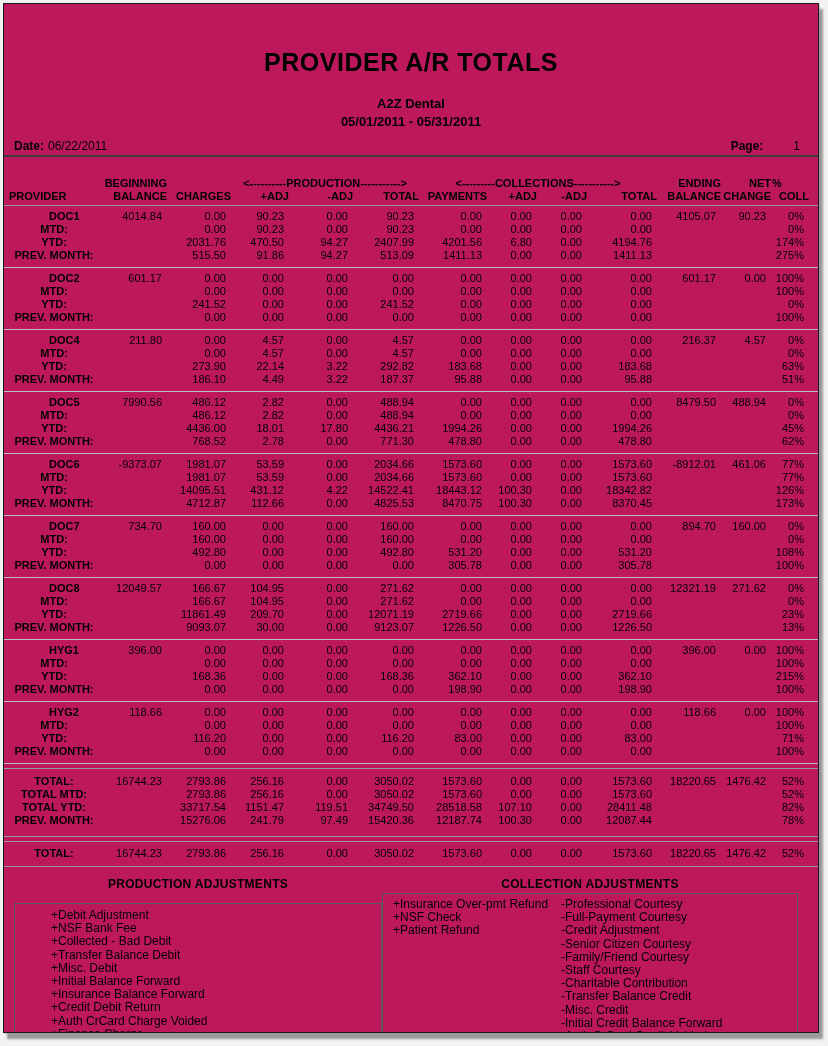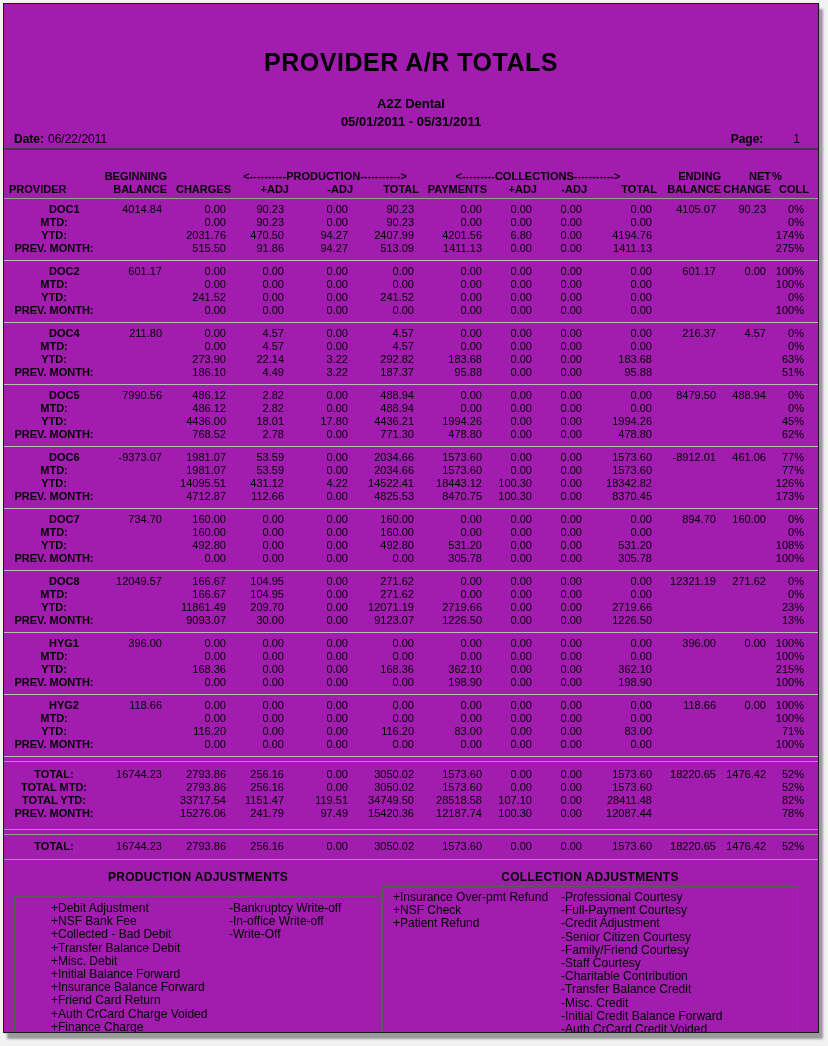--- a/index.html
+++ b/index.html
@@ -1,27 +1,27 @@
 <!DOCTYPE html>
 <html><head>
 <meta charset="utf-8">
 <style>
   * { margin:0; padding:0; box-sizing:border-box; }
   html,body { width:828px; height:1046px; background:#f2f2f2; font-family:"Liberation Sans", sans-serif; color:#000; }
   .page {
     position:absolute; left:3px; top:3px; width:816px; height:1030px;
-    background:#a21caf; border:1px solid #1a1a1a;
+    background:#be185d; border:1px solid #1a1a1a;
     box-shadow:4px 6px 2px #9a9a9a, 1px 1px 0 #cfcfcf;
     overflow:hidden;
   }
   .rpt-title { margin-top:44px; text-align:center; font-size:25px; font-weight:bold; letter-spacing:0.5px; }
   .practice  { margin-top:19px; text-align:center; font-size:13px; font-weight:bold; }
   .range     { margin-top:3px; text-align:center; font-size:13px; font-weight:bold; }
   .dateline  { margin-top:3px; padding:0 10px 2px 10px; display:flex; align-items:baseline; font-size:12px; }
-  .dateline .lbl { font-weight:bold; }
+  .dateline .lbl { font-weight:bold;margin-top:7px; }
   .dateline .val { margin-left:4px; }
   .dateline .spacer { flex:1; }
   .dateline .pageno { margin-left:30px; margin-right:8px; }
 
   
   .grid { display:grid; grid-template-columns:100px 58px 64px 58px 64px 66px 68px 50px 50px 70px 64px 50px 38px; padding:0 3px 0 5px; }
   .c { font-size:11px; line-height:13px; white-space:nowrap; }
   .num { text-align:right; }
   .thead-wrap { border-top:2px solid #3c3c3c; border-bottom:1px solid #9a9a9a; padding:20px 0 2px 0; }
   .th { font-weight:bold; }
@@ -169,29 +169,24 @@
       <div class="panel-title">PRODUCTION ADJUSTMENTS</div>
       <div class="panel-box">
         <div class="col1" id="prod-plus">
             <div class="item">+Debit Adjustment</div>
             <div class="item">+NSF Bank Fee</div>
             <div class="item">+Collected - Bad Debit</div>
             <div class="item">+Transfer Balance Debit</div>
             <div class="item">+Misc. Debit</div>
             <div class="item">+Initial Balance Forward</div>
             <div class="item">+Insurance Balance Forward</div>
-            <div class="item">+Friend Card Return</div>
+            <div class="item">+Credit Debit Return</div>
             <div class="item">+Auth CrCard Charge Voided</div>
             <div class="item">+Finance Charge</div>
             <div class="item">+Late Charge</div>
-          </div>
-        <div class="col2" id="prod-minus">
-            <div class="item">-Bankruptcy Write-off</div>
-            <div class="item">-In-office Write-off</div>
-            <div class="item">-Write-Off</div>
           </div>
       </div>
     </div>
     <div class="panel coll">
       <div class="panel-title">COLLECTION ADJUSTMENTS</div>
       <div class="panel-box">
         <div class="col1" id="coll-plus">
             <div class="item">+Insurance Over-pmt Refund</div>
             <div class="item">+NSF Check</div>
             <div class="item">+Patient Refund</div>

